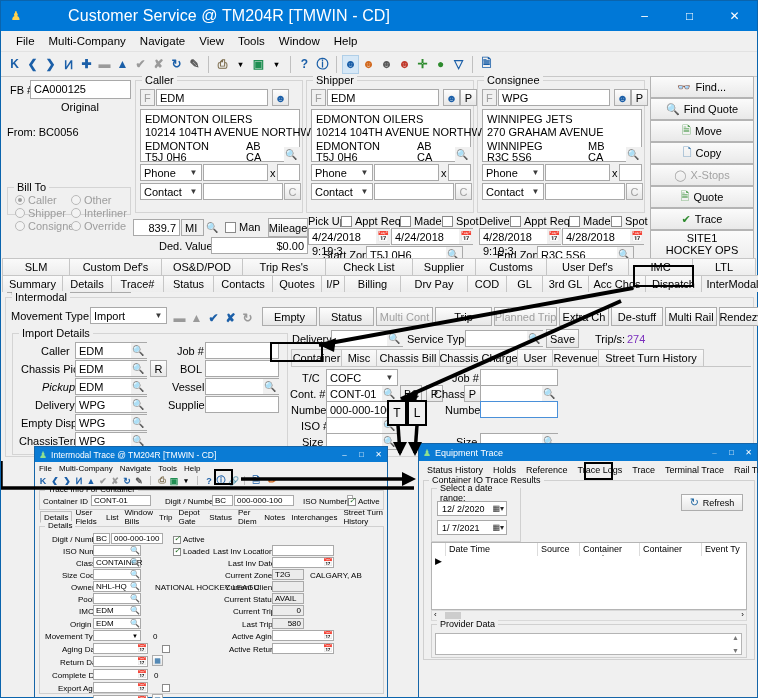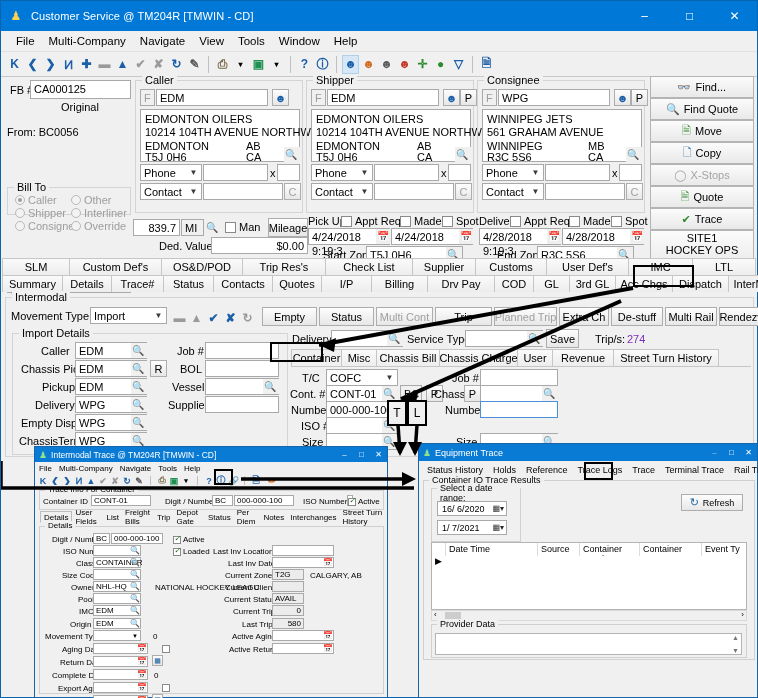--- a/index.html
+++ b/index.html
@@ -15,21 +15,21 @@
   }
   
   .titlebar {
     height:30px; background:#0078d7; color:#fff;
     display:flex; align-items:center; padding-left:7px;
   }
   .titlebar .tb-icon {
     width:16px;height:16px;margin-right:7px;display:flex;align-items:center;
     justify-content:center;font-size:12px;color:#ffd24d;
   }
-  .titlebar .tb-title { font-size:11px; letter-spacing:.1px; }
+  .titlebar .tb-title { font-size:16px; letter-spacing:.1px;margin-left:37px; }
   .tb-buttons { margin-left:auto; display:flex; height:30px; }
   .tb-btn {
     width:45px; height:30px; display:flex; align-items:center; justify-content:center;
     font-size:12px; color:#fff;
   }
   
   .menubar {
     height:21px; background:#f0f0f0; display:flex; align-items:center;
     padding-left:8px; border-bottom:1px solid #e2e2e2;
   }
@@ -333,21 +333,21 @@
     <div class="grp" style="left:475px;top:1px;width:168px;height:133px;">
       <span class="lg">Consignee</span>
       <div class="f grey" style="left:4px;top:8px;width:15px;color:#9d9d9d;">F</div>
       <div class="f" style="left:20px;top:8px;width:112px;">WPG</div>
       <div class="btn sq" style="left:136px;top:8px;">
           <span style="color:#1b5fa8">☻</span>
         </div>
       <div class="btn sq" style="left:153px;top:8px;">P</div>
       <div class="addr" style="left:4px;top:28px;width:160px;height:53px;">
         <div style="left:4px;top:3px;">WINNIPEG JETS</div>
-        <div style="left:4px;top:16px;">561 GRAHAM AVENUE</div>
+        <div style="left:4px;top:16px;">270 GRAHAM AVENUE</div>
         <div style="left:4px;top:30px;">WINNIPEG</div>
         <div style="left:105px;top:30px;">MB</div>
         <div style="left:4px;top:41px;">R3C 5S6</div>
         <div style="left:105px;top:41px;">CA</div>
       </div>
       <span class="lookup" style="left:148px;top:66px;">🔍</span>
       <div class="cmb" style="left:4px;top:83px;width:62px;">
           <span>Phone</span>
           <span class="ar">▼</span>
         </div>
@@ -435,21 +435,21 @@
       <div class="tab" style="width:64px">LTL</div>
     </div>
 
     <div class="tabrow" style="left:0px;top:196px;">
       <div class="tab" style="width:61px">Summary</div>
       <div class="tab" style="width:50px">Details</div>
       <div class="tab" style="width:53px">Trace#</div>
       <div class="tab" style="width:51px">Status</div>
       <div class="tab" style="width:60px">Contacts</div>
       <div class="tab" style="width:50px">Quotes</div>
-      <div class="tab" style="width:51px">I/P</div>
+      <div class="tab" style="width:24px">I/P</div>
       <div class="tab" style="width:57px">Billing</div>
       <div class="tab" style="width:68px">Drv Pay</div>
       <div class="tab" style="width:40px">COD</div>
       <div class="tab" style="width:37px">GL</div>
       <div class="tab" style="width:47px">3rd GL</div>
       <div class="tab" style="width:58px">Acc Chgs</div>
       <div class="tab" style="width:57px">Dispatch</div>
       <div class="tab active" style="width:63px">InterModal</div>
       <div class="tab" style="width:67px">Dang. Goods</div>
     </div>
@@ -483,21 +483,21 @@
 
         <span class="lbl" style="left:28px;top:11px;">Caller</span>
         <div class="f" style="left:62px;top:8px;width:72px;">EDM</div>
         <span class="lookup" style="left:118px;top:9px;">🔍</span>
 
         <span class="lbl" style="left:8px;top:29px;">Chassis Pick</span>
         <div class="f" style="left:62px;top:26px;width:72px;">EDM</div>
         <span class="lookup" style="left:118px;top:27px;">🔍</span>
         <div class="btn sq" style="left:137px;top:26px;">R</div>
 
-        <span class="lbl" style="left:29px;top:47px;">Pickup</span>
+        <span class="lbl" style="left:29px;top:47px;font-style:italic;">Pickup</span>
         <div class="f" style="left:62px;top:44px;width:72px;">EDM</div>
         <span class="lookup" style="left:118px;top:45px;">🔍</span>
 
         <span class="lbl" style="left:22px;top:65px;">Delivery</span>
         <div class="f" style="left:62px;top:62px;width:72px;">WPG</div>
         <span class="lookup" style="left:118px;top:63px;">🔍</span>
 
         <span class="lbl" style="left:8px;top:83px;">Empty Disp</span>
         <div class="f" style="left:62px;top:80px;width:72px;">WPG</div>
         <span class="lookup" style="left:118px;top:81px;">🔍</span>
@@ -526,21 +526,21 @@
       <div class="btn" style="left:540px;top:31px;width:33px;">Save</div>
       <span class="lbl" style="left:589px;top:35px;">Trip/s:</span>
       <span class="lbl" style="left:621px;top:35px;color:#7b2fbd;">274</span>
 
       <div class="tabrow" style="left:285px;top:51px;">
         <div class="tab active" style="width:51px">Container</div>
         <div class="tab" style="width:36px">Misc</div>
         <div class="tab" style="width:64px">Chassis Bill</div>
         <div class="tab" style="width:79px">Chassis Charge</div>
         <div class="tab" style="width:36px">User</div>
-        <div class="tab" style="width:62px">Revenue</div>
+        <div class="tab" style="width:47px">Revenue</div>
         <div class="tab" style="width:106px">Street Turn History</div>
       </div>
       <div class="tabline" style="left:285px;top:68px;width:460px;"></div>
 
       <span class="lbl" style="left:296px;top:74px;">T/C</span>
       <div class="cmb" style="left:320px;top:71px;width:72px;">
         <span>COFC</span>
           <span class="ar">▼</span>
         </div>
 
@@ -626,21 +626,21 @@
       <div class="cf" style="left:312px;top:48px;width:0px;"></div>
       <div class="cchk on" style="left:313px;top:50px;">
           <i class="bx"></i>
           <span>Active</span>
         </div>
 
       <div style="position:absolute;left:5px;top:64px;display:flex;">
         <div class="ctab active">Details</div>
         <div class="ctab">User Fields</div>
         <div class="ctab">List</div>
-        <div class="ctab">Freight Bills</div>
+        <div class="ctab">Window Bills</div>
         <div class="ctab">Trip</div>
         <div class="ctab">Depot Gate</div>
         <div class="ctab">Status</div>
         <div class="ctab">Per Diem</div>
         <div class="ctab">Notes</div>
         <div class="ctab">Interchanges</div>
         <div class="ctab">Street Turn History</div>
       </div>
 
       <div class="cgrp" style="left:4px;top:79px;width:345px;height:168px;">
@@ -777,21 +777,21 @@
       </div>
 
       <div class="cgrp" style="left:4px;top:36px;width:332px;height:180px;">
         <span class="lg" style="font-size:9px;">Container IQ Trace Results</span>
       </div>
 
       <div class="cgrp" style="left:12px;top:44px;width:90px;height:54px;">
         <span class="lg" style="font-size:9px;">Select a date range:</span>
       </div>
       <div class="dtp" style="left:18px;top:57px;width:70px;">
-        <span>16/  6/2020</span>
+        <span>12/  2/2020</span>
         <span class="ic">▦▾</span>
       </div>
       <div class="dtp" style="left:18px;top:76px;width:70px;">
         <span>1/  7/2021</span>
         <span class="ic">▦▾</span>
       </div>
 
       <div class="btn" style="left:262px;top:50px;width:62px;height:17px;gap:4px;">
         <span style="color:#17619e">↻</span>
         <span style="font-size:9px">Refresh</span>

